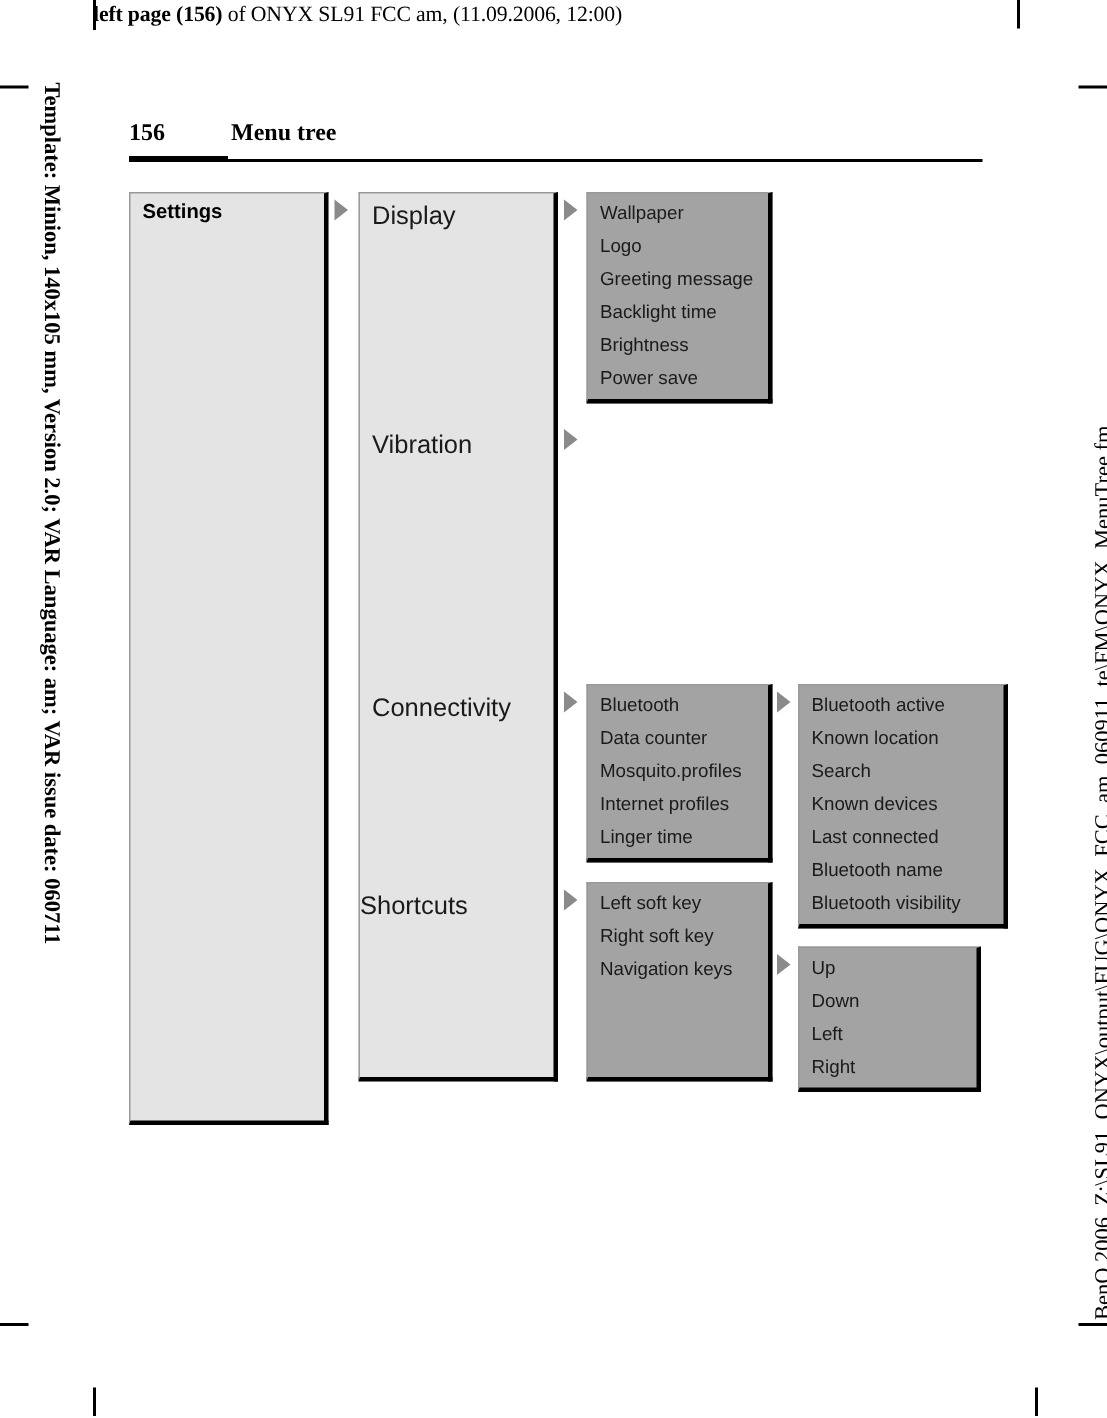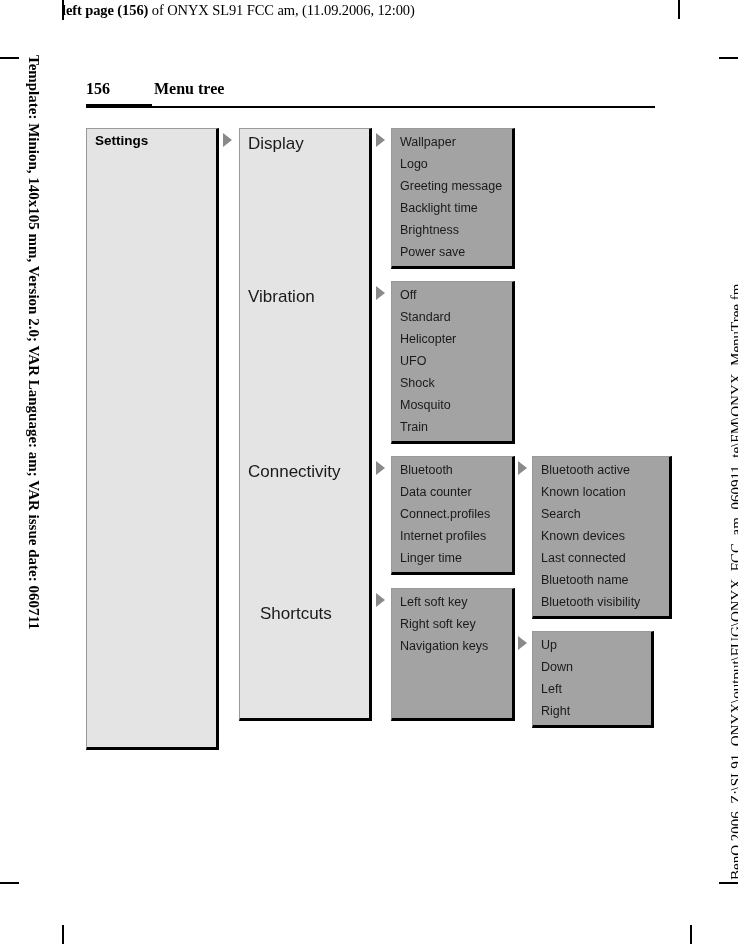--- a/index.html
+++ b/index.html
@@ -156,51 +156,42 @@
 
   <div class="col-panel" style="left:0px; top:0px; width:133px; height:622px;">
     <div class="col-label bold">Settings</div>
   </div>
   <div class="arrow" style="left:137px; top:5px;"></div>
 
   <div class="col-panel" style="left:153px; top:0px; width:133px; height:593px;">
     <div class="row-label" style="left:8px; top:5px;">Display</div>
     <div class="row-label" style="left:8px; top:158px;">Vibration</div>
     <div class="row-label" style="left:8px; top:333px;">Connectivity</div>
-    <div class="row-label" style="left:20px; top:465px;margin-top:10px;">Shortcuts</div>
+    <div class="row-label" style="left:0; top:465px;">Shortcuts</div>
   </div>
 
   <div class="arrow" style="left:290px; top:5px;"></div>
   <div class="arrow" style="left:290px; top:158px;"></div>
   <div class="arrow" style="left:290px; top:333px;"></div>
   <div class="arrow" style="left:290px; top:465px;"></div>
 
   <div class="list-box" style="left:305px; top:0px; width:124px;">
     <div class="item">Wallpaper</div>
     <div class="item">Logo</div>
     <div class="item">Greeting message</div>
     <div class="item">Backlight time</div>
     <div class="item">Brightness</div>
     <div class="item">Power save</div>
   </div>
 
-  <div class="list-box" style="left:305px; top:153px; width:124px;">
-    <div class="item">Off</div>
-    <div class="item">Standard</div>
-    <div class="item">Helicopter</div>
-    <div class="item">UFO</div>
-    <div class="item">Shock</div>
-    <div class="item">Mosquito</div>
-    <div class="item">Train</div>
-  </div>
 
   <div class="list-box" style="left:305px; top:328px; width:124px;">
     <div class="item">Bluetooth</div>
     <div class="item">Data counter</div>
-    <div class="item">Connect.profiles</div>
+    <div class="item">Mosquito.profiles</div>
     <div class="item">Internet profiles</div>
     <div class="item">Linger time</div>
   </div>
 
   <div class="list-box" style="left:305px; top:460px; width:124px; height:133px;">
     <div class="item">Left soft key</div>
     <div class="item">Right soft key</div>
     <div class="item">Navigation keys</div>
   </div>
 

